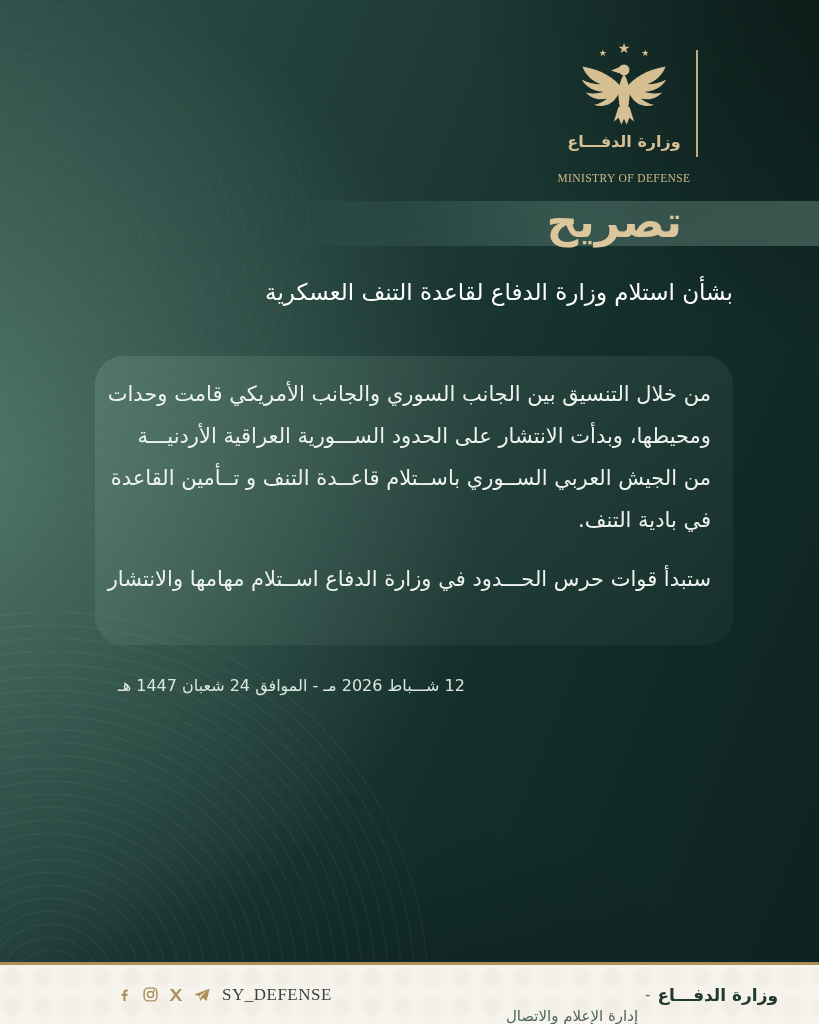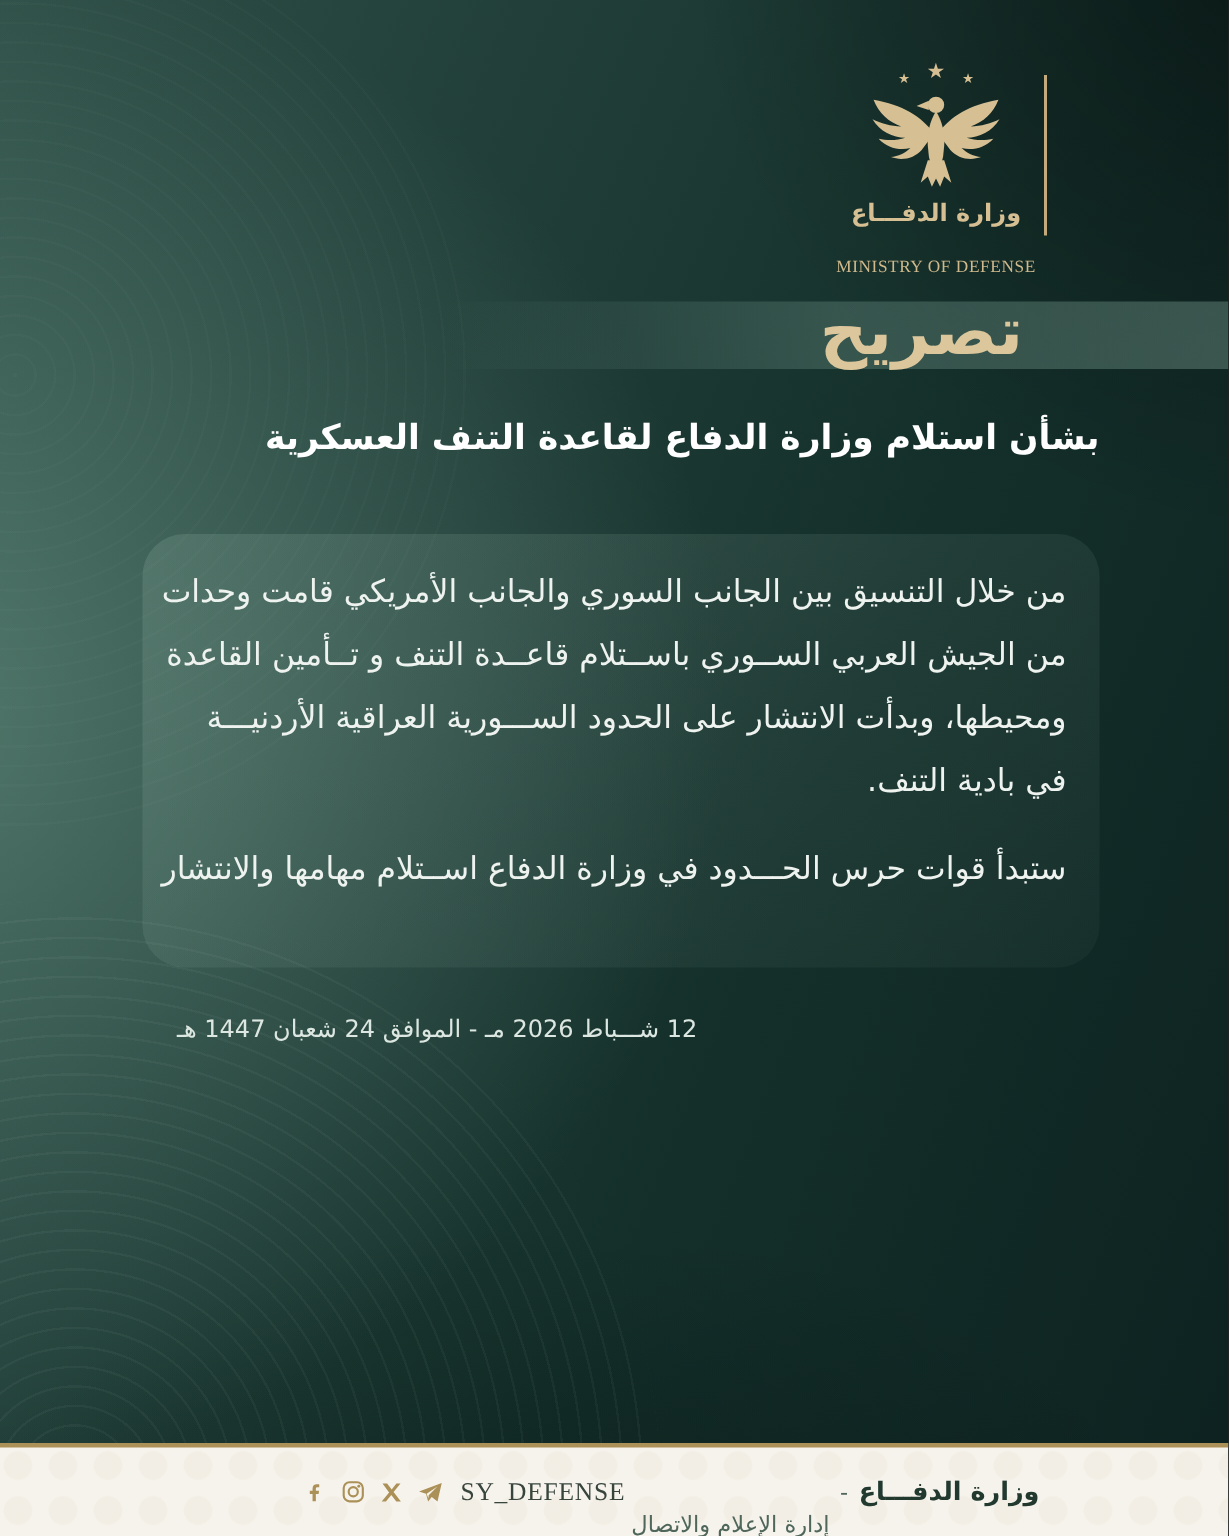--- a/index.html
+++ b/index.html
@@ -31,38 +31,38 @@
   .logo-divider{ position:absolute; top:50px; right:121px; width:2px; height:107px; background:#c3a97c;}
 
   
   .banner{ position:absolute; left:0; right:0; top:201px; height:45px;
     background:linear-gradient(to right, rgba(150,190,175,0) 36%, rgba(140,182,167,.26) 68%, rgba(150,190,175,.32) 100%);}
   .banner-title{ position:absolute; right:137px; top:-8px; font-size:44px; font-weight:bold;
     color:#dcc69c; direction:rtl; line-height:58px;margin-left:40px;}
 
   
   .heading{ position:absolute; top:279px; right:86px; direction:rtl; white-space:nowrap;
-    color:#ffffff; font-size:23px; font-weight:bold;}
+    color:#ffffff; font-size:23px; font-weight:normal;}
 
   
   .panel{ position:absolute; left:95px; top:356px; width:638px; height:289px;
     border-radius:28px; overflow:hidden;
     background:linear-gradient(150deg, rgba(186,218,202,.15) 0%, rgba(186,218,202,.08) 55%, rgba(186,218,202,.04) 100%);}
   .panel-inner{ padding:17px 22px 0 22px; direction:rtl; text-align:right;}
   .line{ font-size:21px; line-height:42px; color:#eef3f0; white-space:nowrap;}
   .para2{ margin-top:17px;}
 
   
   .date-line{ position:absolute; left:118px; top:676px; direction:rtl;
     font-size:16px; color:#dde7e2; white-space:nowrap;}
 
   
   .footer{ position:absolute; left:0; right:0; bottom:0; height:62px;
     background:#f6f3ec; border-top:3px solid #ab9057;
-    display:flex; align-items:center; justify-content:center;
+    display:flex; align-items:center; justify-content:space-between;
     padding:0 41px 0 116px;
     background-image:radial-gradient(circle at 12px 12px, rgba(178,156,108,.06) 9px, rgba(0,0,0,0) 10px);
     background-size:30px 30px;}
   .social{ display:flex; align-items:center; gap:9px;}
   .social svg{ display:block;}
   .handle{ font-family:"Liberation Serif", serif; font-size:17px; letter-spacing:.5px;
     color:#38453c; margin-right:4px; margin-left:2px;}
   .footer-right{ direction:rtl; display:flex; align-items:center; gap:7px; white-space:nowrap;}
   .footer-ministry{ font-size:17px; font-weight:bold; color:#21392f;}
   .footer-sep{ font-size:15px; color:#4f665a;}
@@ -100,22 +100,22 @@
   <div class="banner">
     <div class="banner-title">تصريح</div>
   </div>
 
   <h1 class="heading">بشأن استلام وزارة الدفاع لقاعدة التنف العسكرية</h1>
 
   <section class="panel">
     <div class="panel-inner">
       <div class="para1">
         <div class="line">من خلال التنسيق بين الجانب السوري والجانب الأمريكي قامت وحدات</div>
+        <div class="line">ومحيطها، وبدأت الانتشار على الحدود الســـورية العراقية الأردنيـــة</div>
         <div class="line">من الجيش العربي الســوري باســتلام قاعــدة التنف و تــأمين القاعدة</div>
-        <div class="line">ومحيطها، وبدأت الانتشار على الحدود الســـورية العراقية الأردنيـــة</div>
         <div class="line">في بادية التنف.</div>
       </div>
       <div class="para2">
         <div class="line">ستبدأ قوات حرس الحـــدود في وزارة الدفاع اســتلام مهامها والانتشار</div>
       </div>
     </div>
   </section>
 
   <div class="date-line">12 شـــباط 2026 مـ - الموافق 24 شعبان 1447 هـ</div>
 

